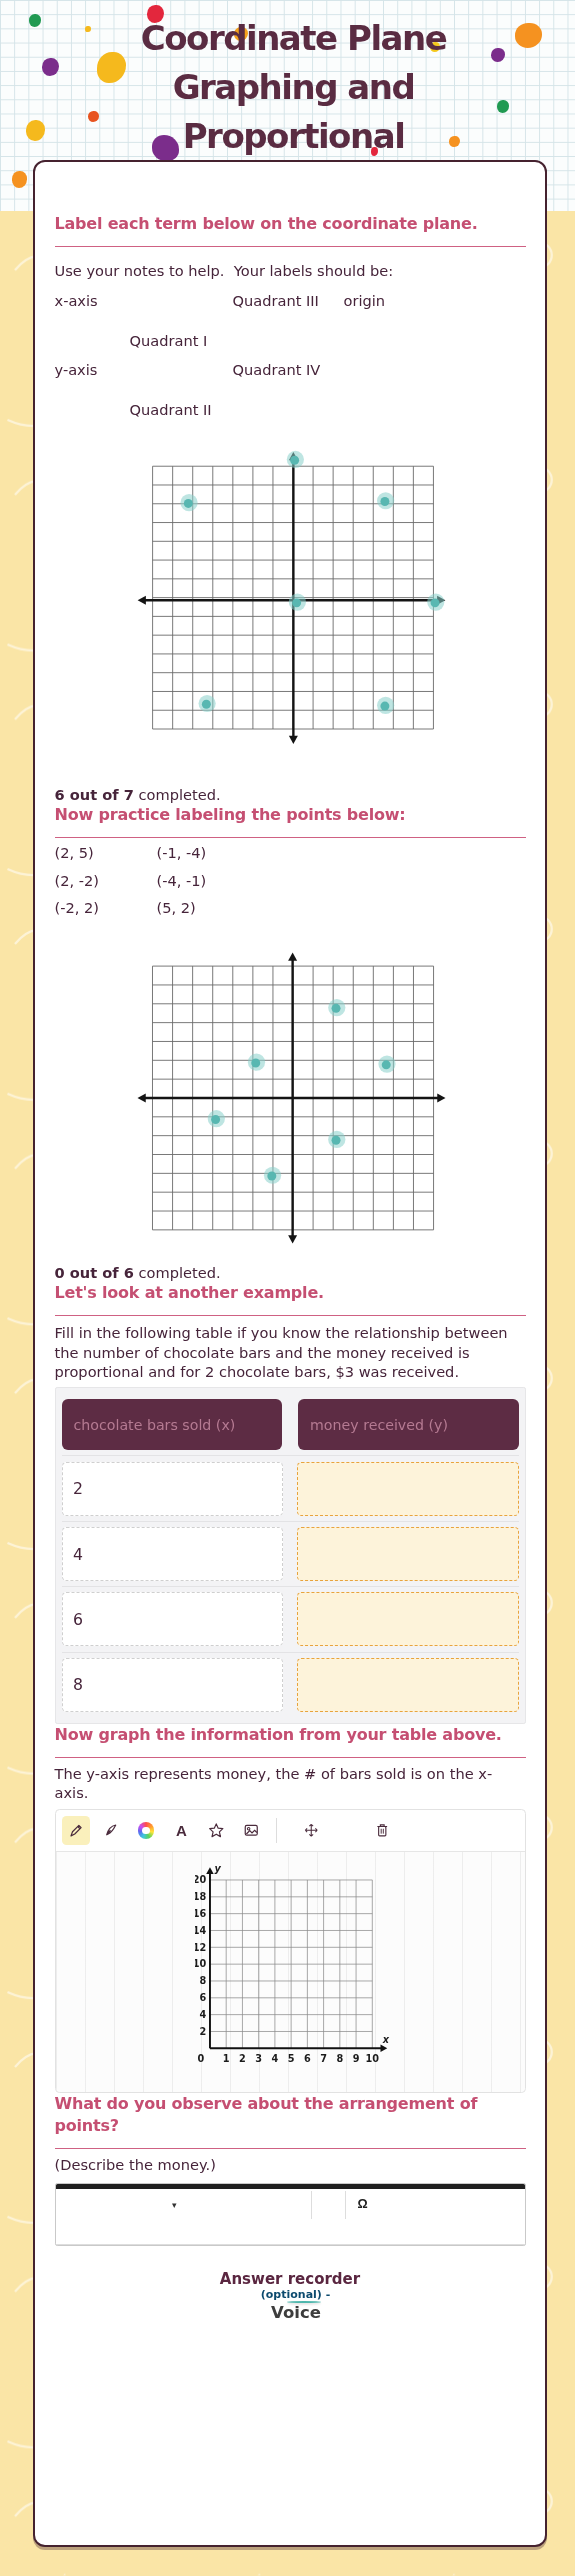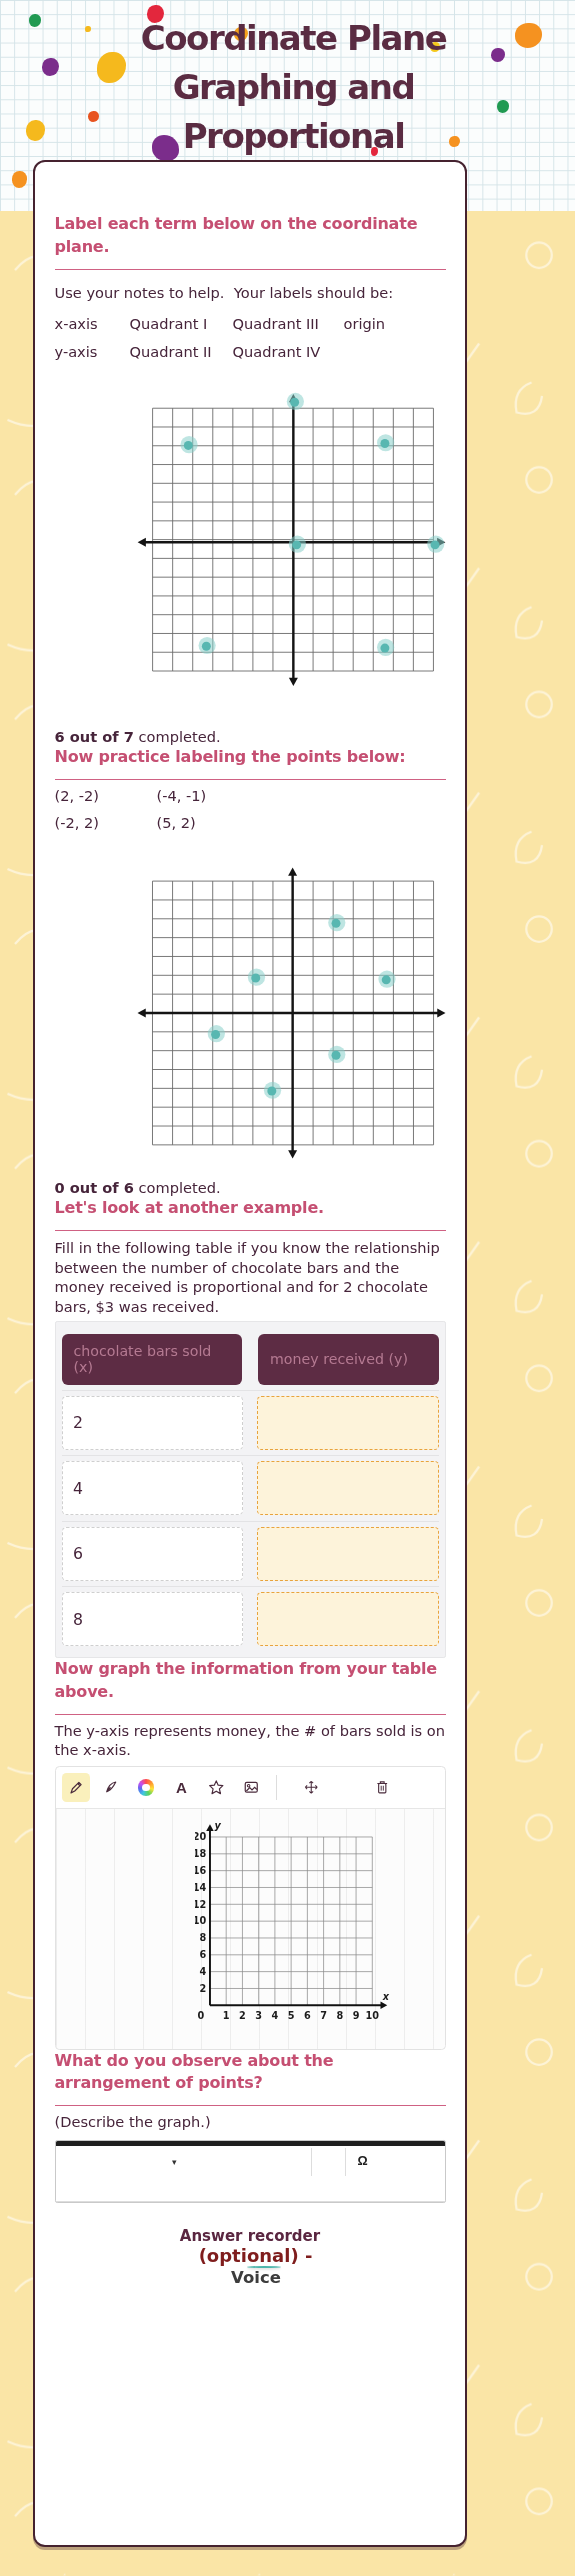--- a/index.html
+++ b/index.html
@@ -18,35 +18,35 @@
   }
   .doodles{position:absolute;top:0;left:0;width:575px;height:2576px;pointer-events:none;}
   h1.title{
     position:absolute;top:13.5px;left:0;width:575px;margin:0;z-index:3;
     text-align:center;font-size:34px;line-height:49px;font-weight:bold;
     letter-spacing:-1.5px;color:#5a2c42;padding-left:6px;
   }
   .splat{position:absolute;border-radius:50% 46% 55% 48%;z-index:2;}
   
   .card{
-    position:absolute;left:33px;top:160px;width:434px;height:2387px;z-index:4;
+    position:absolute;left:33px;top:160px;width:514px;height:2387px;z-index:4;
     background:#ffffff;border:2.6px solid #45222f;border-radius:12px;
     box-sizing:border-box;padding:51px 19.5px 0 19.5px;
     box-shadow:0 3px 0 rgba(69,34,47,.35);
   }
   h2.q{
     margin:0;font-size:16px;line-height:22.5px;font-weight:bold;
     color:#c54f72;letter-spacing:-0.2px;
   }
   hr.q{border:none;border-top:1.2px solid #cf6183;margin:10.5px 0 0 0;}
   p.body{margin:13.5px 0 0 0;font-size:14.6px;line-height:19.5px;color:#46243a;}
   .terms{margin-top:12px;font-size:14.6px;}
   .terms-row{display:flex;line-height:18px;margin-bottom:10.5px;}
   .terms-row span{display:inline-block;}
-  .t1{width:75px;} .t2{width:103px;} .t3{width:111px;}
+  .t1{width:75px;} .t2{width:103px;margin-top:40px;} .t3{width:111px;}
   .plane-wrap{margin:30px 0 0 81px;}
   .progress{margin-top:36px;font-size:14.6px;line-height:18px;}
   .progress b{font-weight:bold;}
   .mt74{margin-top:55px;} .mt72{margin-top:54px;} .mt67{margin-top:50px;}
   .points{margin-top:7.5px;font-size:14.6px;}
   .points-row{display:flex;line-height:16.5px;margin-bottom:11.2px;}
   .p1{width:102px;}
   
   .ftable{
     margin-top:5.2px;background:#f3f3f5;border:0.7px solid #e6e6e8;border-radius:2.2px;
@@ -108,21 +108,21 @@
   .ed-sep{position:absolute;top:1.5px;width:0.7px;height:28.5px;background:#ddd;}
   .omega-btn{
     position:absolute;left:296px;top:4.5px;width:21px;height:21px;border:none;background:transparent;
     font-size:12.7px;font-weight:bold;color:#222;cursor:pointer;
   }
   .editor-body{height:164px;position:relative;}
   .placeholder{position:absolute;left:14.2px;top:15px;font-size:15px;color:#adadad;}
   
   .recorder{margin-top:24px;display:flex;align-items:center;height:37px;flex-direction:column;}
   .rec-label{font-size:15px;font-weight:bold;color:#5a2640;}
-  .rec-opt{font-size:18px;font-weight:bold;color:#7f1d1d;margin-left:11px;}
+  .rec-opt{font-size:11px;font-weight:bold;color:#0c4a6e;margin-left:11px;}
   .voice-btn{
     width:34px;height:36px;border-radius:50%;background:#4db6ac;border:none;cursor:pointer;
     margin-left:28.5px;box-shadow:0 1.5px 2.2px rgba(0,0,0,.15);
   }
   .voice-label{font-size:16.5px;font-weight:bold;color:#3d3d3d;margin-left:12px;}
 </style>
 </head>
 <body>
 
 <svg class="doodles" viewBox="0 0 768 3439" width="575" height="2576">
@@ -251,20 +251,24 @@
         </g>
       </svg>
   </div>
   <div class="progress">
     <b>6 out of 7</b><span> completed.</span>
   </div>
 
   <h2 class="q mt74">Now practice labeling the points below:</h2>
   <hr class="q">
   <div class="points">
+    <div class="points-row">
+      <span class="p1">(2, 5)</span>
+      <span>(-1, -4)</span>
+    </div>
     <div class="points-row">
       <span class="p1">(2, -2)</span>
       <span>(-4, -1)</span>
     </div>
     <div class="points-row">
       <span class="p1">(-2, 2)</span>
       <span>(5, 2)</span>
     </div>
   </div>
   <div class="plane-wrap" style="margin-top:34px">
@@ -476,21 +480,21 @@
           <text x="215.29999999999998" y="268" text-anchor="middle" fill="#1c1c1c" font-size="13" font-weight="bold" font-family="DejaVu Sans">9</text>
           <text x="237" y="268" text-anchor="middle" fill="#1c1c1c" font-size="13" font-weight="bold" font-family="DejaVu Sans">10</text>
           <text x="26" y="14" font-style="italic" fill="#1c1c1c" font-size="13" font-weight="bold" font-family="DejaVu Sans">y</text>
           <text x="251" y="243" font-style="italic" fill="#1c1c1c" font-size="13" font-weight="bold" font-family="DejaVu Sans">x</text>
         </svg>
     </div>
   </div>
 
   <h2 class="q mt67">What do you observe about the arrangement of points?</h2>
   <hr class="q">
-  <p class="body" style="margin-top:6px">(Describe the graph.)</p>
+  <p class="body" style="margin-top:6px">(Describe the money.)</p>
   <div class="editor">
     <div class="editor-black"></div>
     <div class="editor-toolbar">
       <button class="caret-btn"><span>▾</span></button>
       <div class="ed-sep" style="left:255px"></div>
       <div class="ed-sep" style="left:289px"></div>
       <button class="omega-btn"><span>Ω</span></button>
     </div>
   </div>
 

